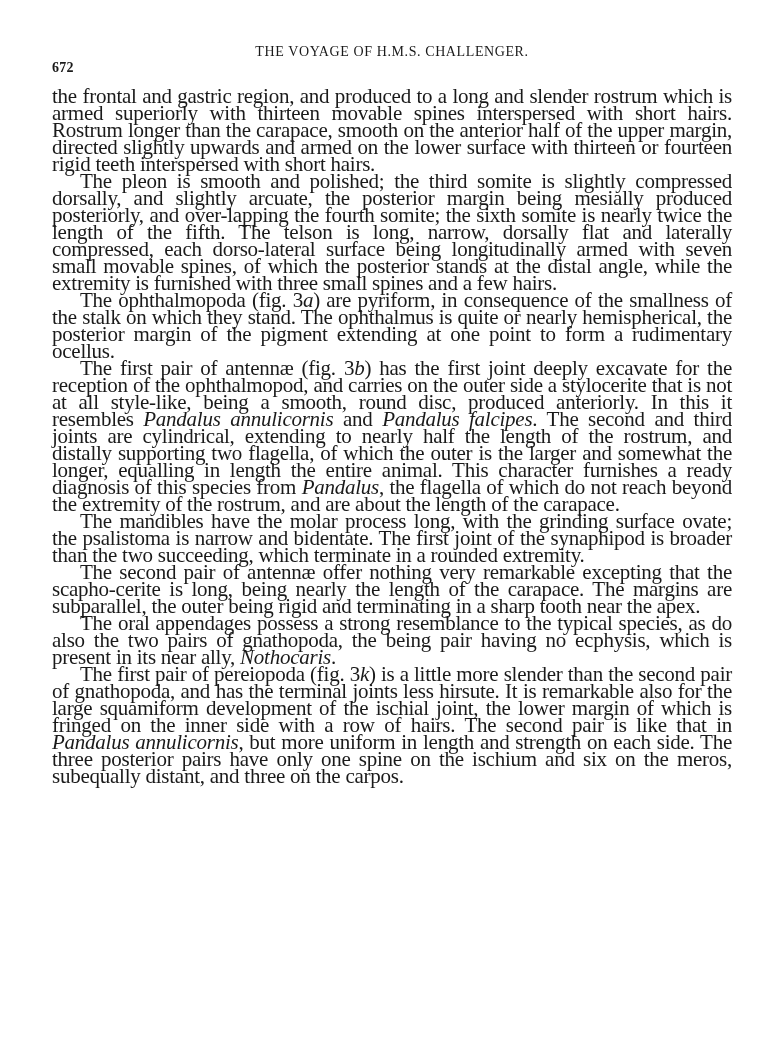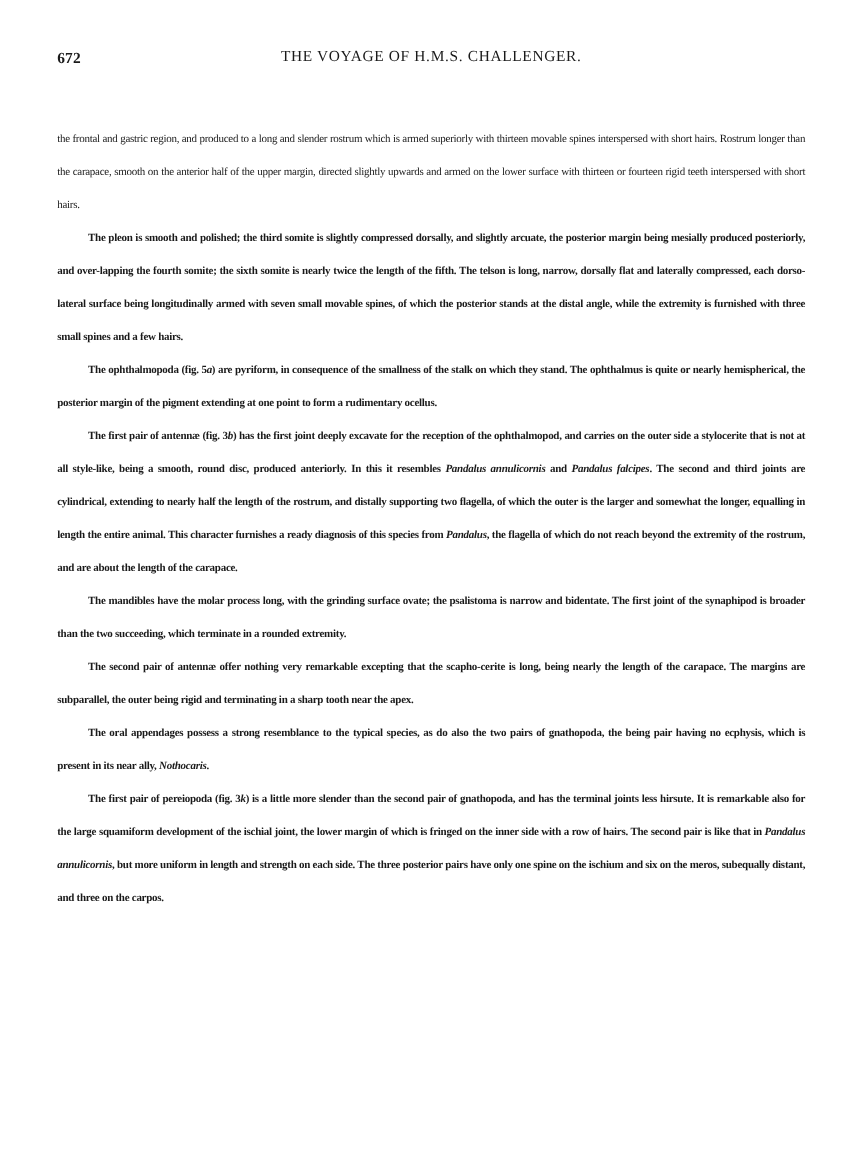--- a/index.html
+++ b/index.html
@@ -1,37 +1,37 @@
 <!DOCTYPE html>
 <html><head>
 <meta charset="utf-8">
 <style>
   html, body { margin: 0; padding: 0; background: #ffffff; }
   body { width: 776px; height: 1050px; position: relative; overflow: hidden; color: #1a1a1a; }
   .page { position: absolute; left: 52px; top: 0; width: 680px; font-family: "Liberation Serif", "DejaVu Serif", serif; }
   .running-head { position: absolute; top: 44px; left: 0; width: 680px; height: 22px; font-size: 14px; }
-  .page-number { position: absolute; left: 0; top: 2px; font-weight: bold; letter-spacing: 0.2px; }
+  .page-number { position: absolute; left: 0; top: 16px; font-weight: bold; letter-spacing: 0.2px; }
   .running-title { position: absolute; left: 0; width: 680px; top: 0; text-align: center; letter-spacing: 0.6px; font-weight: normal; }
-  .body { position: absolute; top: 112px; left: 0; width: 680px; font-size: 10px; line-height: 30px; text-align: justify; letter-spacing: -0.25px; }
+  .body { position: absolute; top: 88px; left: 0; width: 680px; font-size: 21px; line-height: 17px; text-align: justify; letter-spacing: -0.25px; }
   .para { margin: 0; text-indent: 0; }
   .para.indent { text-indent: 28px; margin-top: 0px; }
-  .body p + p { margin-top: 0.5px; font-weight: bold; }
+  .body p + p { margin-top: 0.5px; }
   i { font-style: italic; }
 </style>
 </head>
 <body>
 
 <div class="page">
   <div class="running-head">
     <span class="running-title">THE VOYAGE OF H.M.S. CHALLENGER.</span>
     <span class="page-number">672</span>
   </div>
   <div class="body" id="body-text">
       <p class="para"><span>the frontal and gastric region, and produced to a long and slender rostrum which is armed superiorly with thirteen movable spines interspersed with short hairs.  Rostrum longer than the carapace, smooth on the anterior half of the upper margin, directed slightly upwards and armed on the lower surface with thirteen or fourteen rigid teeth interspersed with short hairs.</span></p>
       <p class="para indent"><span>The pleon is smooth and polished; the third somite is slightly compressed dorsally, and slightly arcuate, the posterior margin being mesially produced posteriorly, and over-lapping the fourth somite; the sixth somite is nearly twice the length of the fifth.  The telson is long, narrow, dorsally flat and laterally compressed, each dorso-lateral surface being longitudinally armed with seven small movable spines, of which the posterior stands at the distal angle, while the extremity is furnished with three small spines and a few hairs.</span></p>
-      <p class="para indent"><span>The ophthalmopoda (fig. 5</span><i>a</i><span>) are pyriform, in consequence of the smallness of the stalk on which they stand.  The ophthalmus is quite or nearly hemispherical, the posterior margin of the pigment extending at one point to form a rudimentary ocellus.</span></p>
+      <p class="para indent"><span>The ophthalmopoda (fig. 3</span><i>a</i><span>) are pyriform, in consequence of the smallness of the stalk on which they stand.  The ophthalmus is quite or nearly hemispherical, the posterior margin of the pigment extending at one point to form a rudimentary ocellus.</span></p>
       <p class="para indent"><span>The first pair of antennæ (fig. 3</span><i>b</i><span>) has the first joint deeply excavate for the reception of the ophthalmopod, and carries on the outer side a stylocerite that is not at all style-like, being a smooth, round disc, produced anteriorly.  In this it resembles </span><i>Pandalus annulicornis</i><span> and </span><i>Pandalus falcipes</i><span>.  The second and third joints are cylindrical, extending to nearly half the length of the rostrum, and distally supporting two flagella, of which the outer is the larger and somewhat the longer, equalling in length the entire animal.  This character furnishes a ready diagnosis of this species from </span><i>Pandalus</i><span>, the flagella of which do not reach beyond the extremity of the rostrum, and are about the length of the carapace.</span></p>
       <p class="para indent"><span>The mandibles have the molar process long, with the grinding surface ovate; the psalistoma is narrow and bidentate.  The first joint of the synaphipod is broader than the two succeeding, which terminate in a rounded extremity.</span></p>
       <p class="para indent"><span>The second pair of antennæ offer nothing very remarkable excepting that the scapho-cerite is long, being nearly the length of the carapace.  The margins are subparallel, the outer being rigid and terminating in a sharp tooth near the apex.</span></p>
       <p class="para indent"><span>The oral appendages possess a strong resemblance to the typical species, as do also the two pairs of gnathopoda, the being pair having no ecphysis, which is present in its near ally, </span><i>Nothocaris</i><span>.</span></p>
       <p class="para indent"><span>The first pair of pereiopoda (fig. 3</span><i>k</i><span>) is a little more slender than the second pair of gnathopoda, and has the terminal joints less hirsute.  It is remarkable also for the large squamiform development of the ischial joint, the lower margin of which is fringed on the inner side with a row of hairs.  The second pair is like that in </span><i>Pandalus annulicornis</i><span>, but more uniform in length and strength on each side.  The three posterior pairs have only one spine on the ischium and six on the meros, subequally distant, and three on the carpos.</span></p>
     </div>
 </div>
 
 </body></html>

